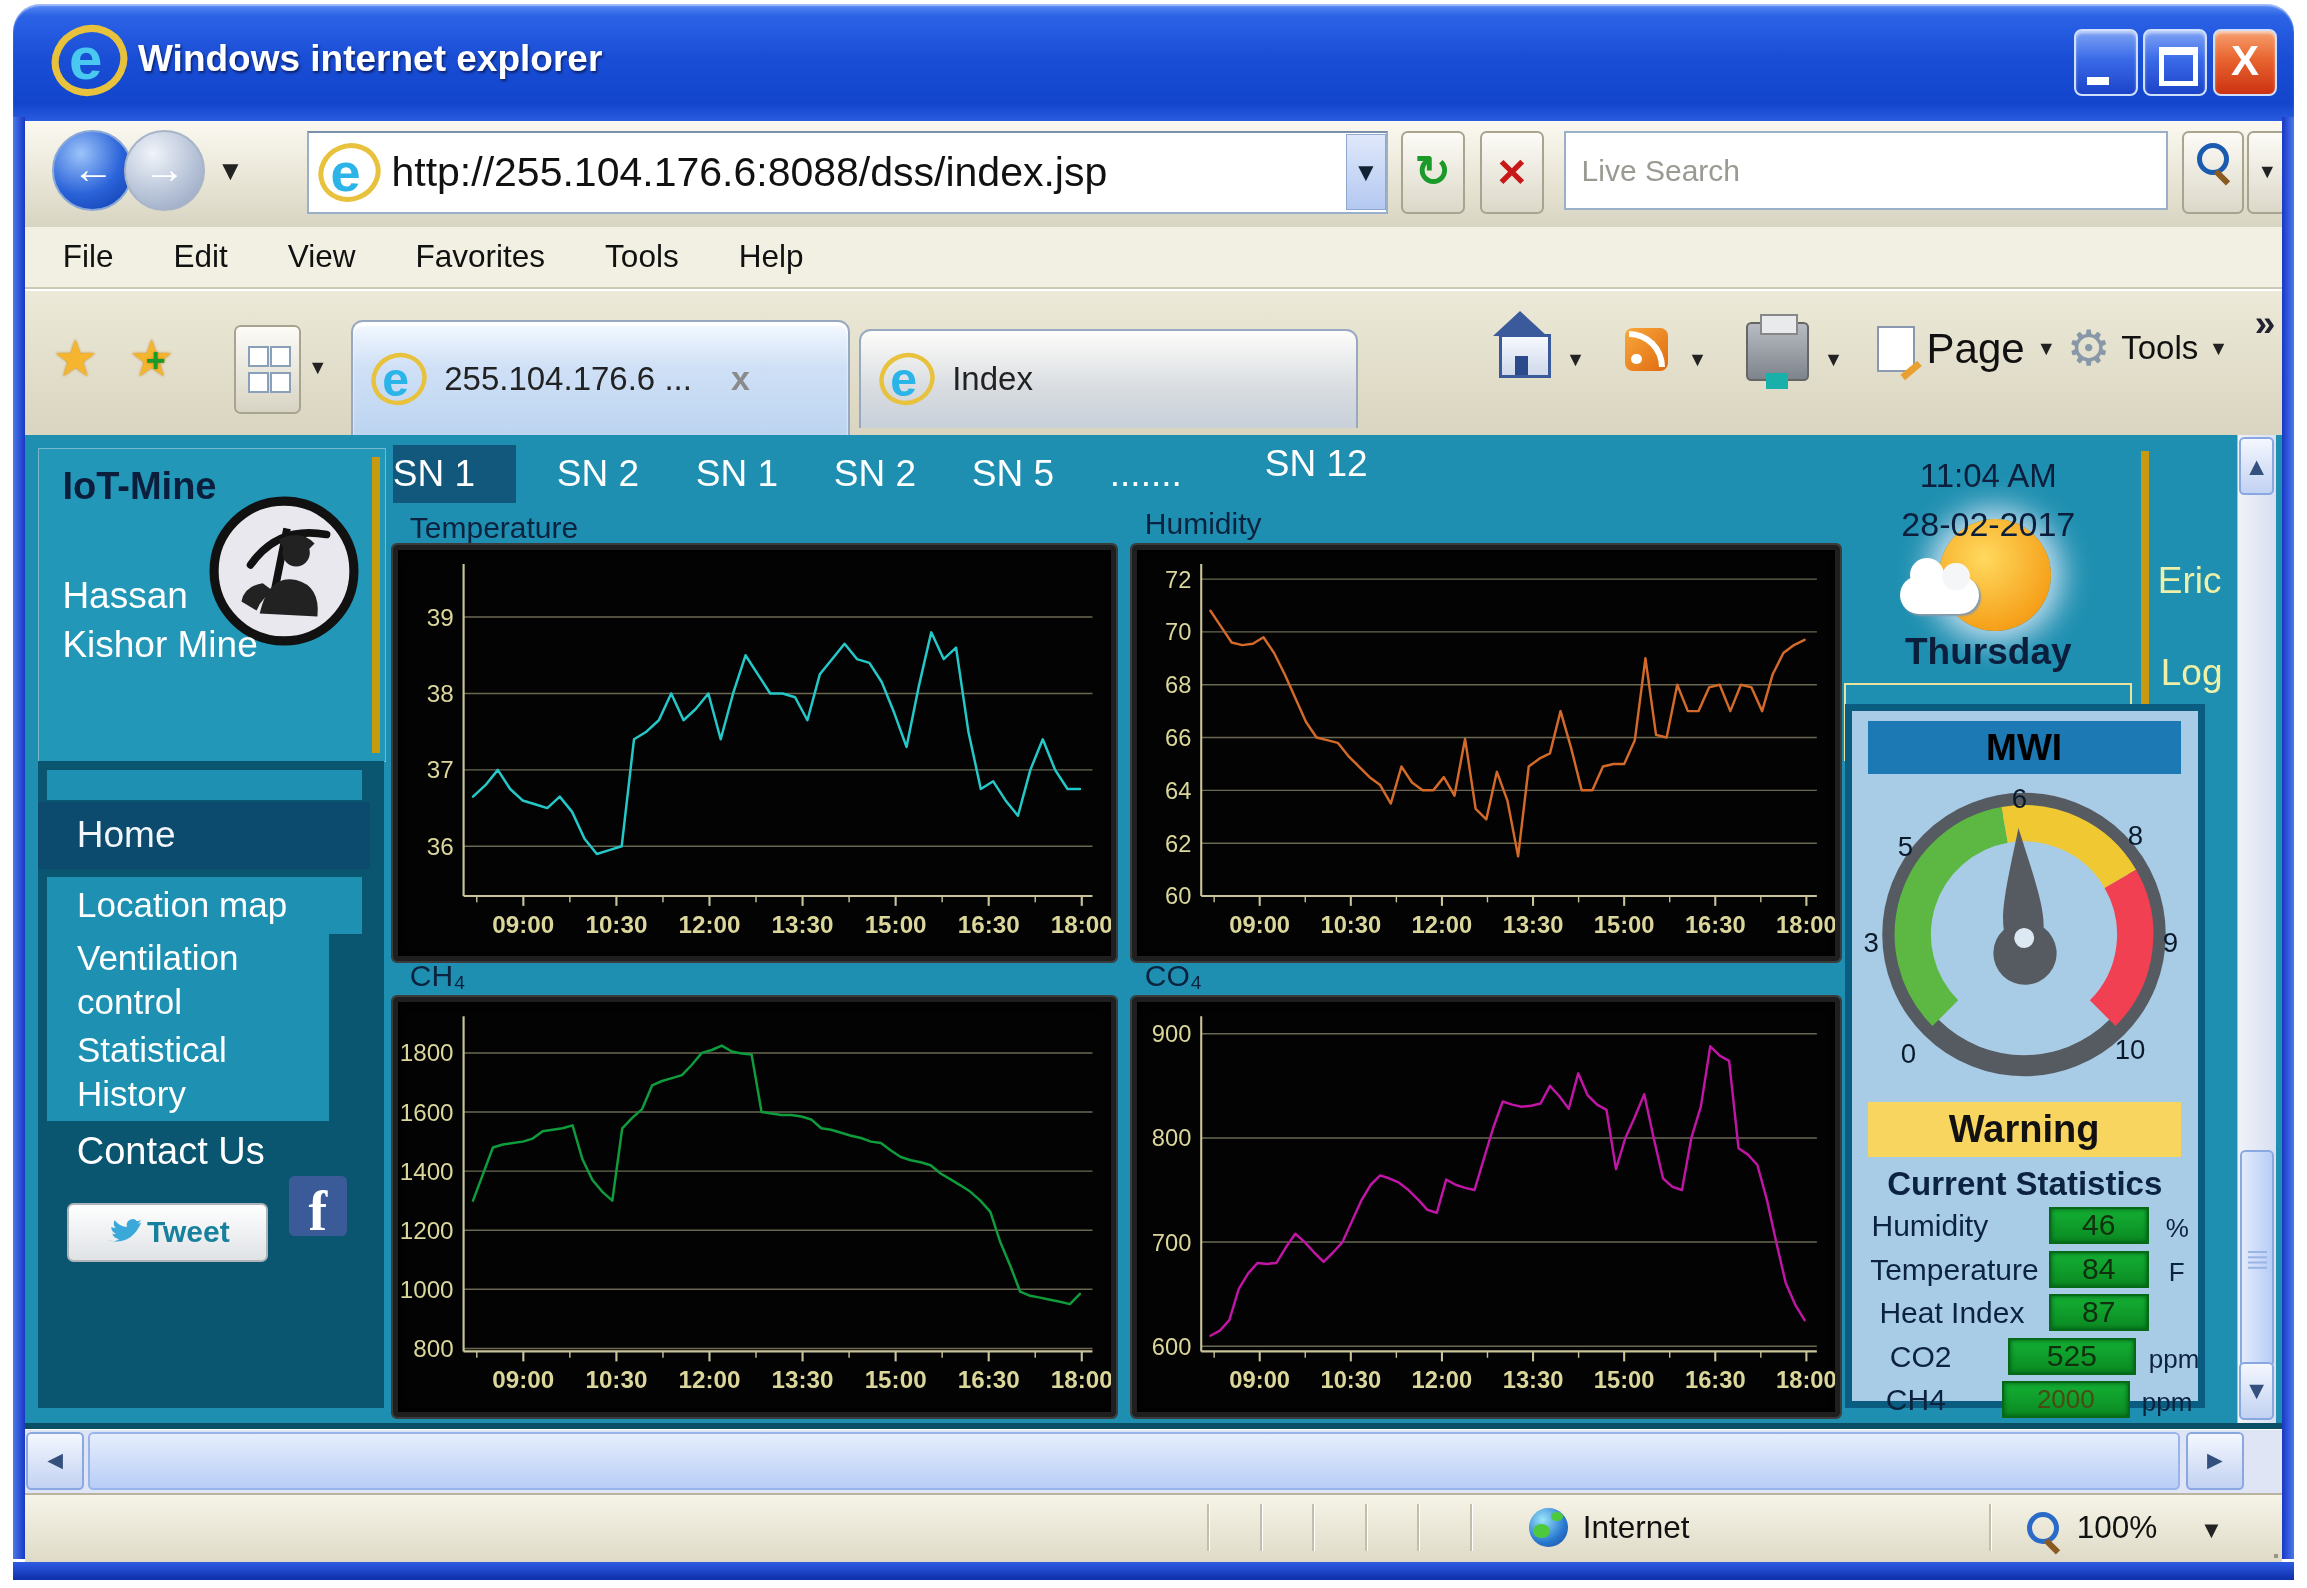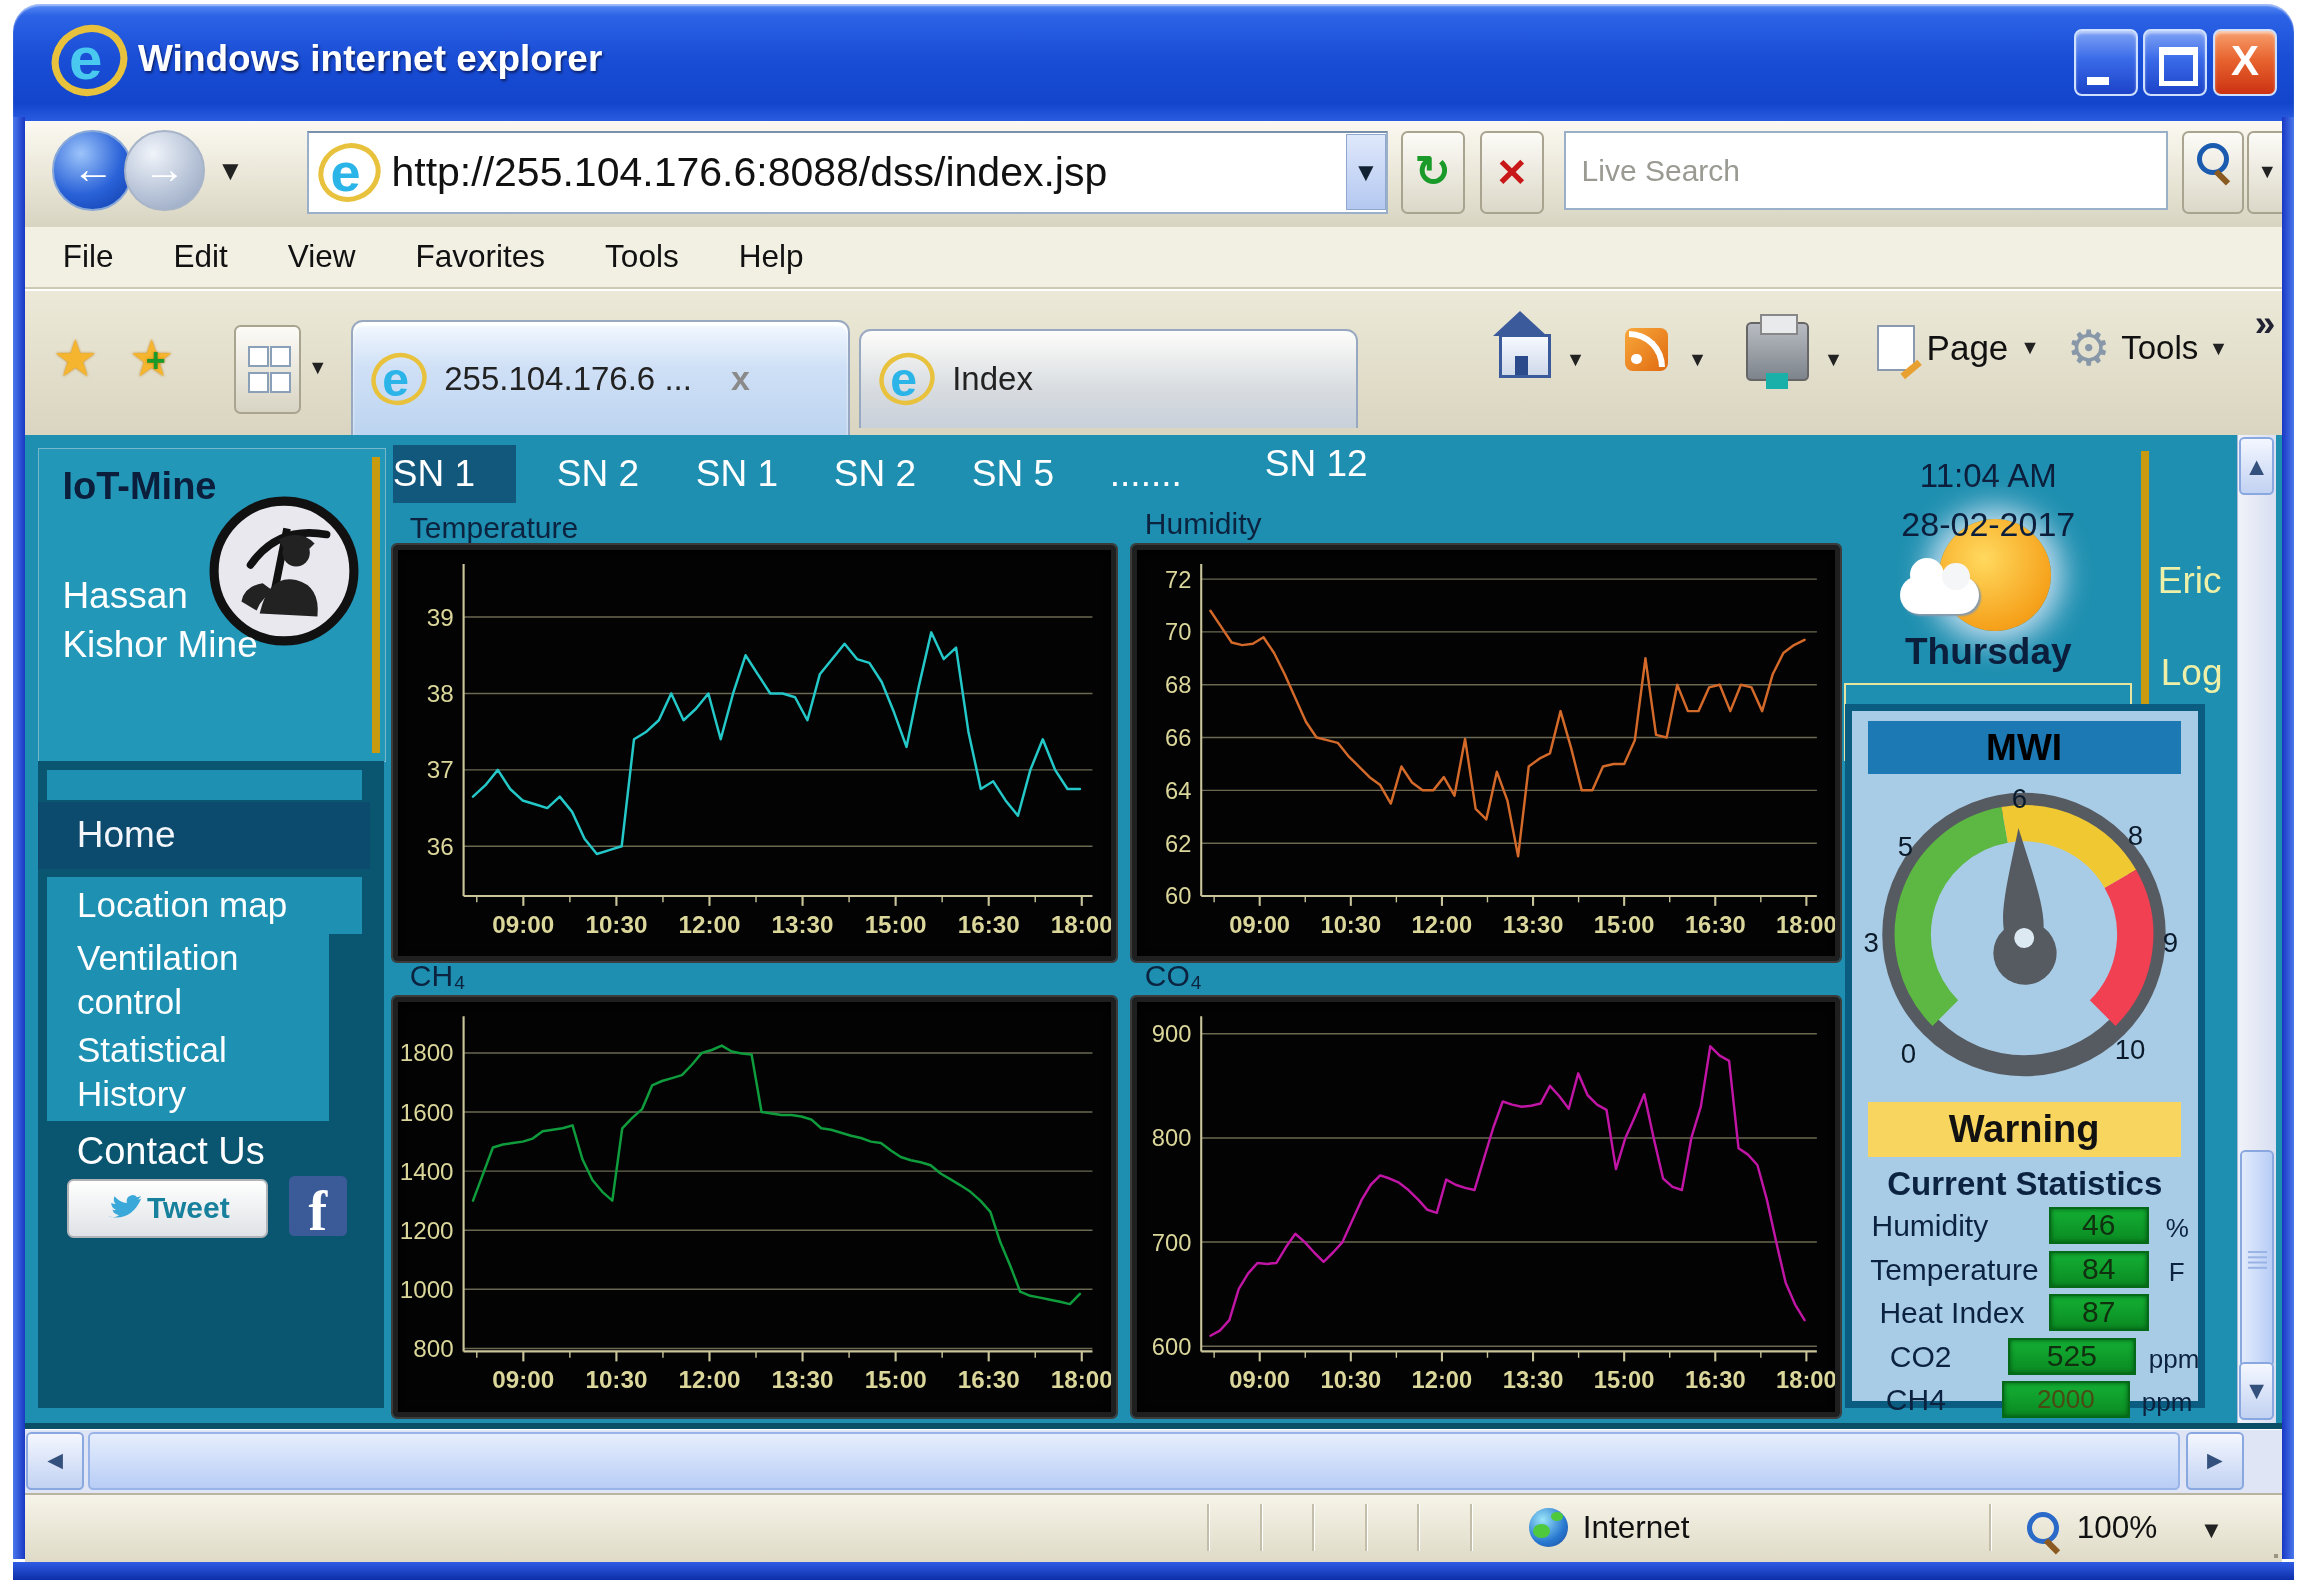--- a/index.html
+++ b/index.html
@@ -57,21 +57,21 @@
   .content{position:absolute;left:11.8px;top:431px;width:2257px;height:988px;background:#1e8fb0;border-bottom:6.6px solid #0a4f66;box-sizing:content-box;overflow:hidden;}
   .side-header{position:absolute;left:13px;top:13px;width:346px;height:312px;background:#2397b8;border:1.3px solid #77b8cc;}
   .gold-strip{position:absolute;background:#c79a10;}
   .app-title{position:absolute;left:23.6px;top:15.8px;font-size:38px;font-weight:bold;color:#0b1e3c;}
   .mine-name{position:absolute;left:23.6px;top:123px;font-size:37px;color:#fff;line-height:1.32;}
   .nav-zone{position:absolute;left:13px;top:326px;width:346px;height:647px;background:#0a5570;}
   .nav-panel-row{position:absolute;left:9.2px;width:315px;background:#1e91b2;}
   .nav-home{position:absolute;left:0px;top:41px;width:332px;height:67px;background:#0c4a6e;color:#f2f6fa;font-size:37px;display:flex;align-items:center;padding-left:39px;box-sizing:border-box;}
   .nav-item{position:absolute;left:9.2px;width:315px;background:#1e91b2;color:#fff;font-size:35px;line-height:1.25;padding:6.6px 0 6.6px 30px;box-sizing:border-box;}
   .contact{position:absolute;left:39px;font-size:38px;color:#fff;}
-  .tweet-btn{position:absolute;left:29px;width:197px;height:55px;background:linear-gradient(180deg,#fff,#dfe2e6);border:2px solid #b0b4b8;border-radius:6.6px;display:flex;align-items:center;justify-content:center;gap:5px;}
+  .tweet-btn{position:absolute;left:29px;width:197px;height:55px;background:linear-gradient(180deg,#fff,#dfe2e6);border:2px solid #b0b4b8;border-radius:6.6px;display:flex;align-items:center;justify-content:center;gap:5px;margin-top:24px;}
   .tweet-txt{font-size:30px;font-weight:bold;color:#17809c;}
   .fb-tile{position:absolute;width:58px;height:60px;background:#3a5a98;border-radius:5.3px;color:#fff;font-family:"Liberation Serif",serif;font-weight:bold;font-size:56px;text-align:center;line-height:71px;}
   
   .sn-active{position:absolute;left:368px;top:10.5px;width:123px;height:58px;background:#12577c;color:#fff;font-size:37px;display:flex;align-items:center;justify-content:flex-start;}
   .sn-tab{position:absolute;top:18.4px;color:#fff;font-size:37px;}
   .chart-label{position:absolute;font-size:30px;color:#0c2340;}
   .chart-frame{position:absolute;background:#030303;border:5.9px solid #1f1f1f;outline:2px solid #3c3c3c;border-radius:3.9px;box-shadow:inset 0 2.6px 6.6px #000;}
   .chart-frame svg{width:100%;height:100%;display:block;}
   
   .dt{position:absolute;left:1809px;width:309px;text-align:center;color:#0b1e3c;}
@@ -201,21 +201,21 @@
           </div>
         </div>
     <span class="tool-ic" style="left:1663px"><span class="drop-arrow">▼</span></span>
     <div class="abs" style="left:1721px;top:31.5px;width:59px;height:55px;background:linear-gradient(180deg,#b8bcc2,#7e848c);border-radius:5.3px;border:2px solid #666">
       <div style="position:absolute;left:11.8px;top:-10.5px;width:34px;height:17px;background:#e8eaec;border:2px solid #888"></div>
       <div style="position:absolute;left:18.4px;bottom:-9.2px;width:22px;height:15.8px;background:#18b0a8"></div>
     </div>
     <span class="tool-ic" style="left:1799px"><span class="drop-arrow">▼</span></span>
     <div class="abs" style="left:1852px;top:34px;display:flex;align-items:center;gap:11.8px">
       <span class="page-ic"></span>
-      <span style="font-size:35px;color:#111">Page</span>
+      <span style="font-size:42px;color:#111">Page</span>
       <span class="drop-arrow">▼</span>
     </div>
     <div class="abs" style="left:2042px;top:29px;display:flex;align-items:center;gap:10.5px">
       <span style="font-size:49px;color:#8898a8">⚙</span>
       <span style="font-size:33px;color:#111">Tools</span>
       <span class="drop-arrow">▼</span>
     </div>
     <span class="abs" style="left:2230px;top:11.8px;font-size:37px;color:#223;font-weight:bold">»</span>
   </div>
 

